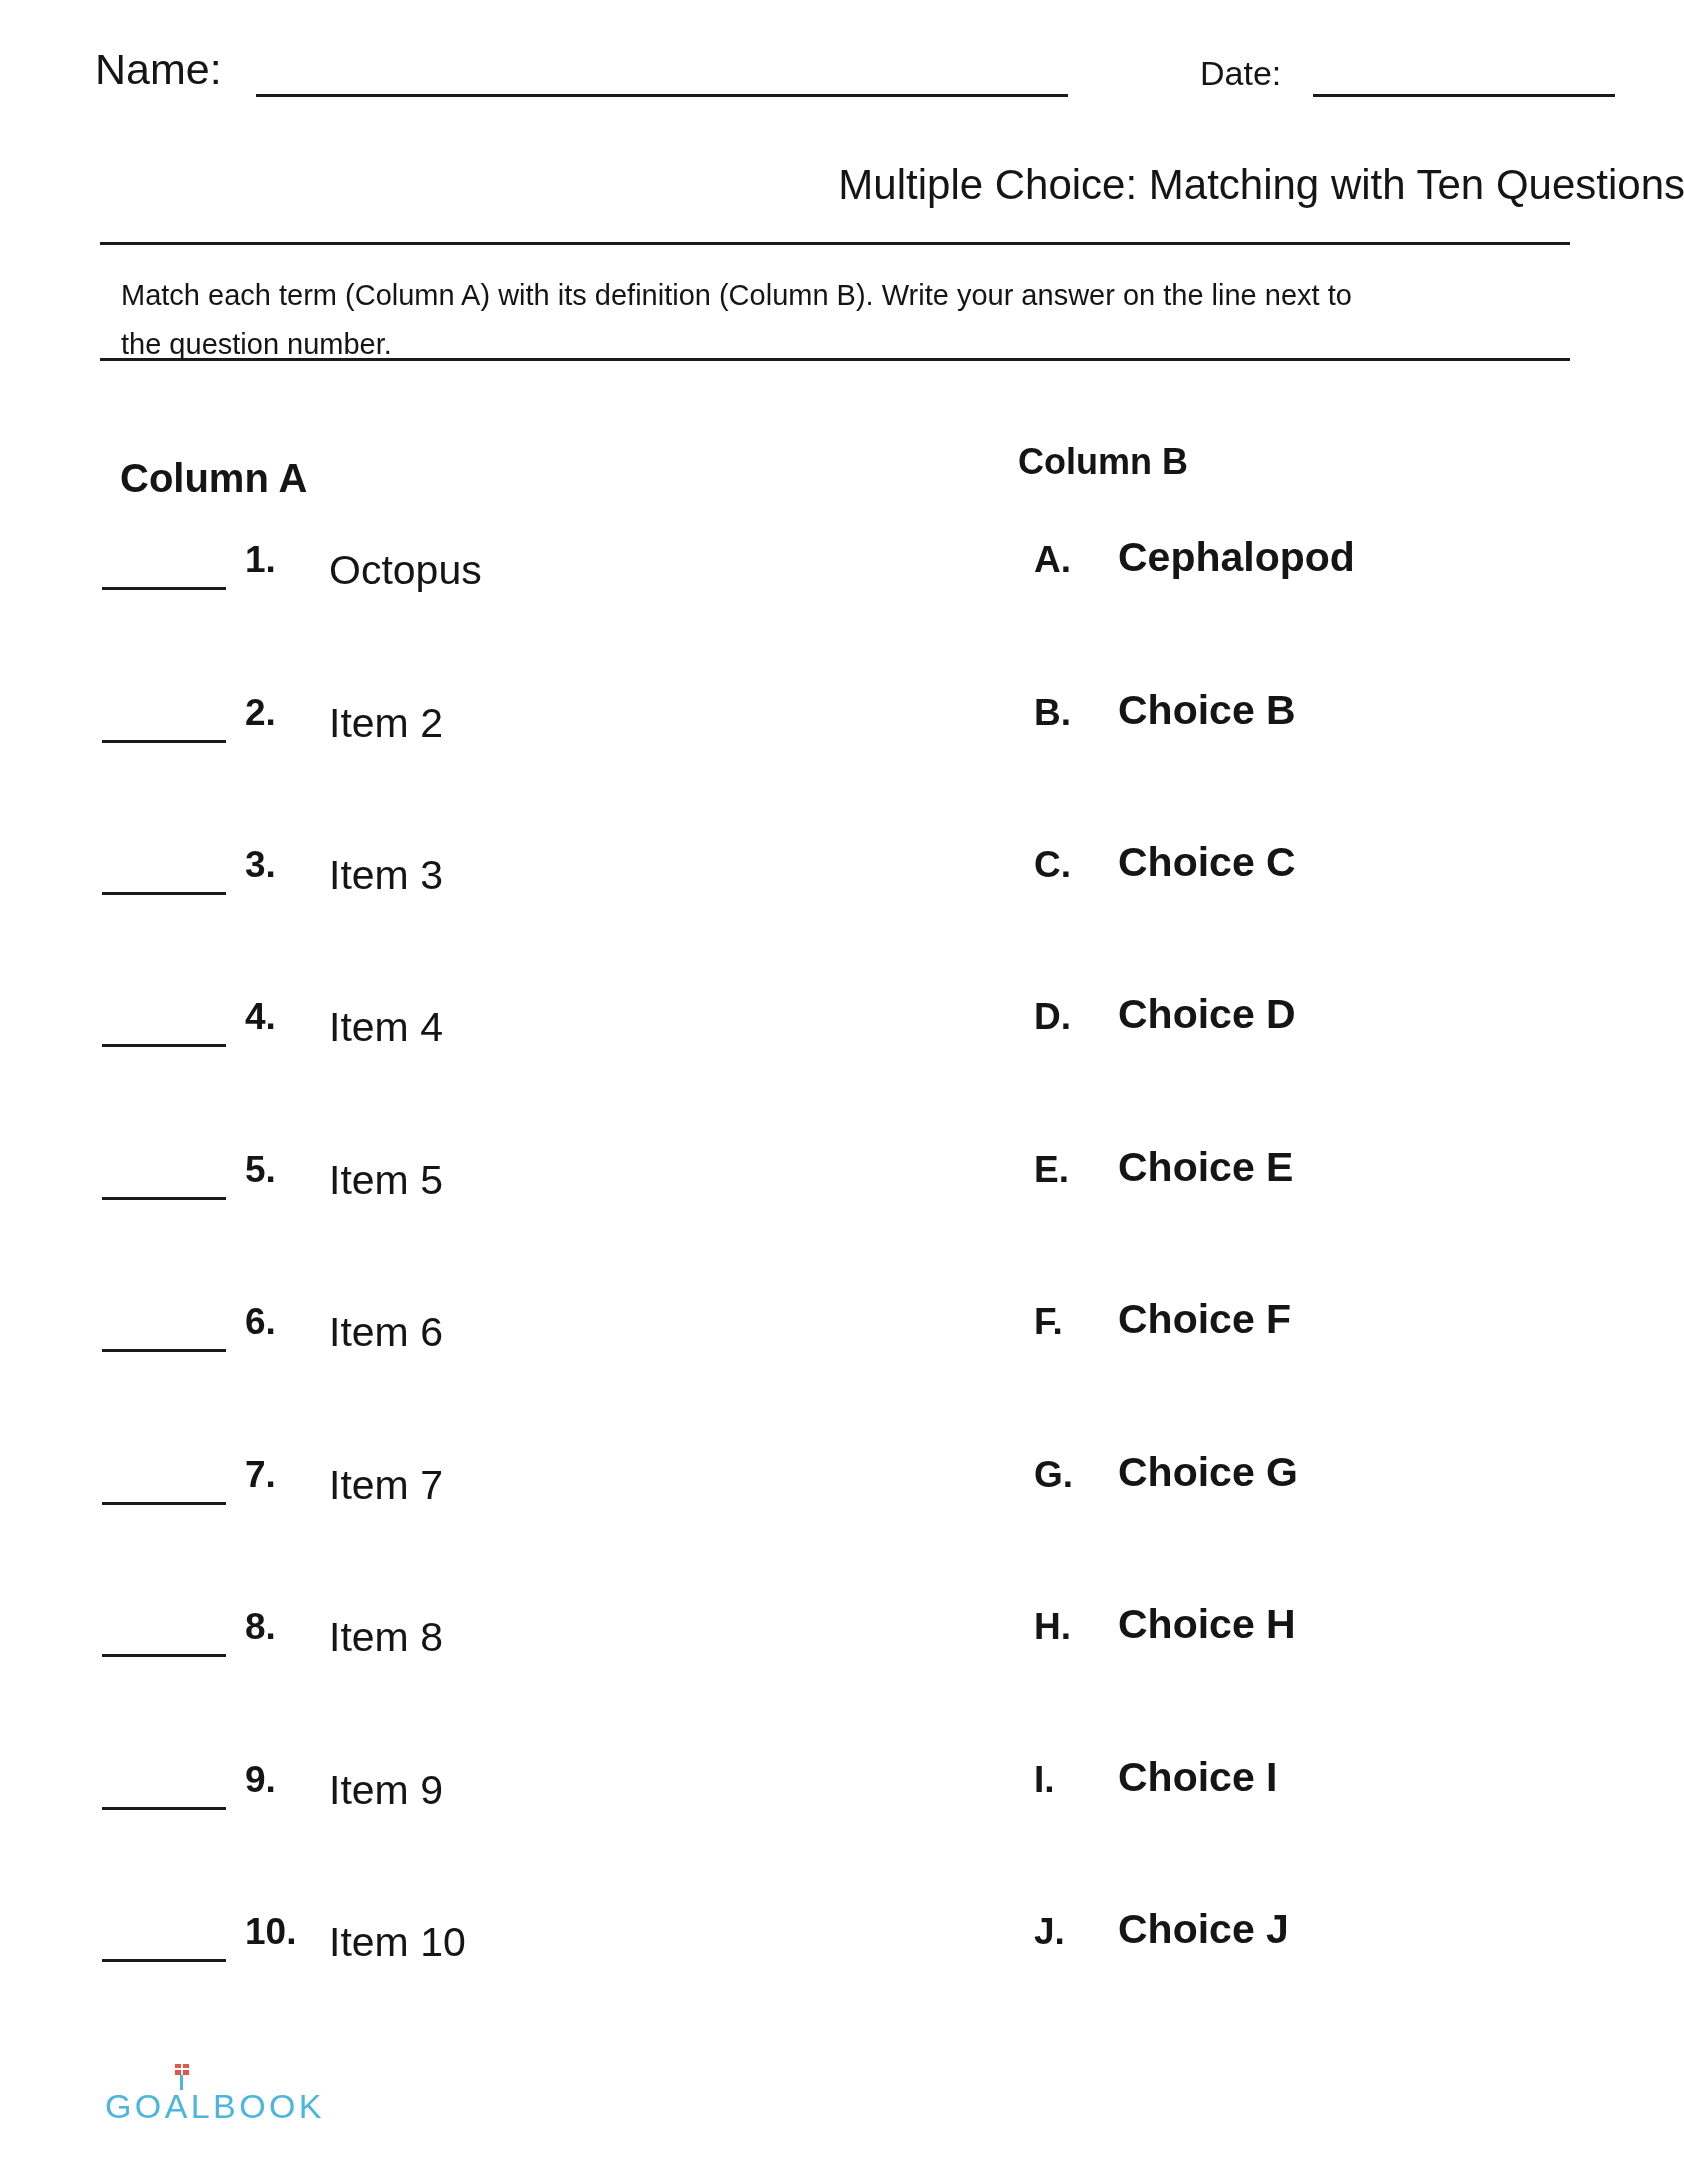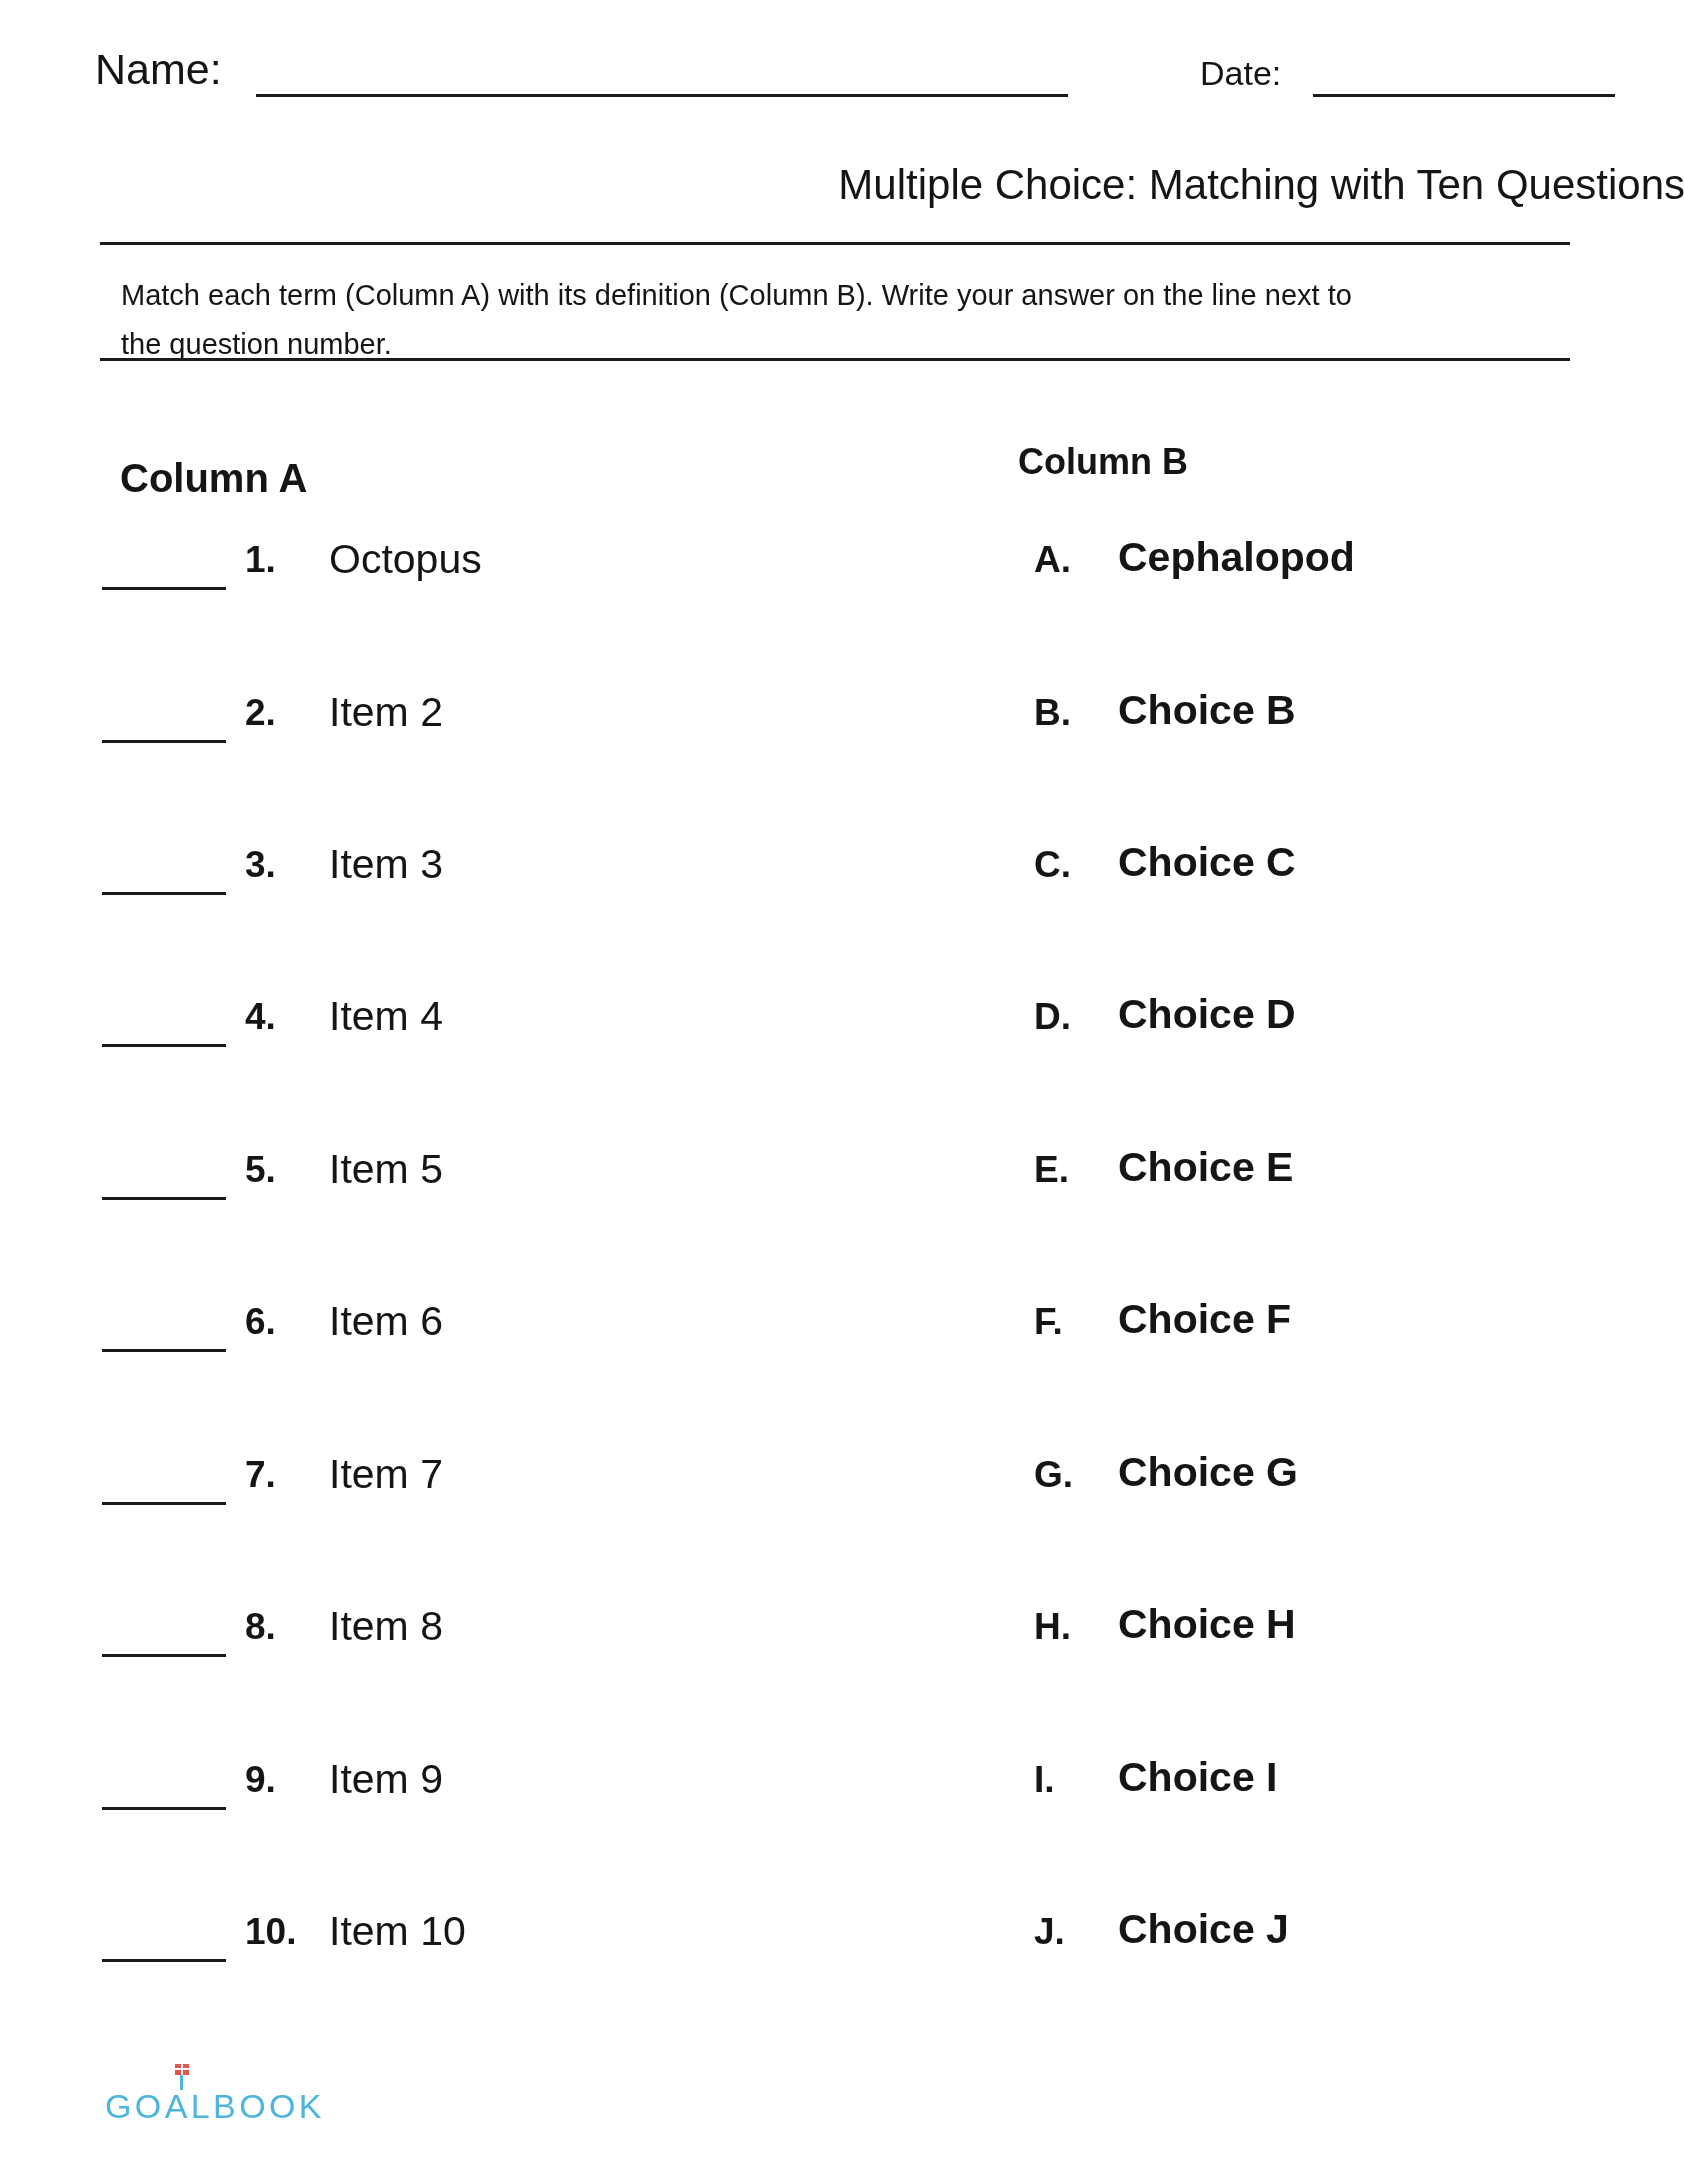--- a/index.html
+++ b/index.html
@@ -24,21 +24,21 @@
   .rule-bottom{top:358px;}
   
   .instructions{left:121px;top:271px;width:1448px;font-size:29px;line-height:49px;}
   
   .col-a-header{left:120px;top:458px;font-size:40px;font-weight:bold;line-height:1;}
   .col-b-header{left:1018px;top:444px;font-size:36px;font-weight:bold;line-height:1;}
   
   .row{left:0;top:0;width:1685px;height:152px;}
   .blank{left:102px;top:53px;width:124px;height:3.4px;background:#1a1a1a;}
   .qnum{left:245px;top:6.8px;font-size:37px;font-weight:bold;line-height:1;}
-  .qtext{left:329px;top:5px;font-size:41px;line-height:1;}
+  .qtext{left:329px;top:16px;font-size:41px;line-height:1;}
   .cletter{left:1034px;top:6.8px;font-size:37px;font-weight:bold;line-height:1;}
   .ctext{left:1118px;top:3.4px;font-size:41px;line-height:1;font-weight:bold;}
   
   .logo{left:105px;top:2089px;font-size:34px;line-height:1;letter-spacing:3.4px;color:#4DB5DE;}
   .logo-flag{left:175px;top:2064px;width:13.6px;height:11px;
     background:
       linear-gradient(to right, rgba(255,255,255,0) 0 45%, #ffffff 45% 60%, rgba(255,255,255,0) 60% 100%),
       linear-gradient(to bottom, #E2574C 0 40%, #ffffff 40% 55%, #E2574C 55% 100%);
     background-color:#E2574C;}
   .logo-pole{left:180px;top:2075px;width:2.6px;height:15.3px;background:#4DB5DE;}

